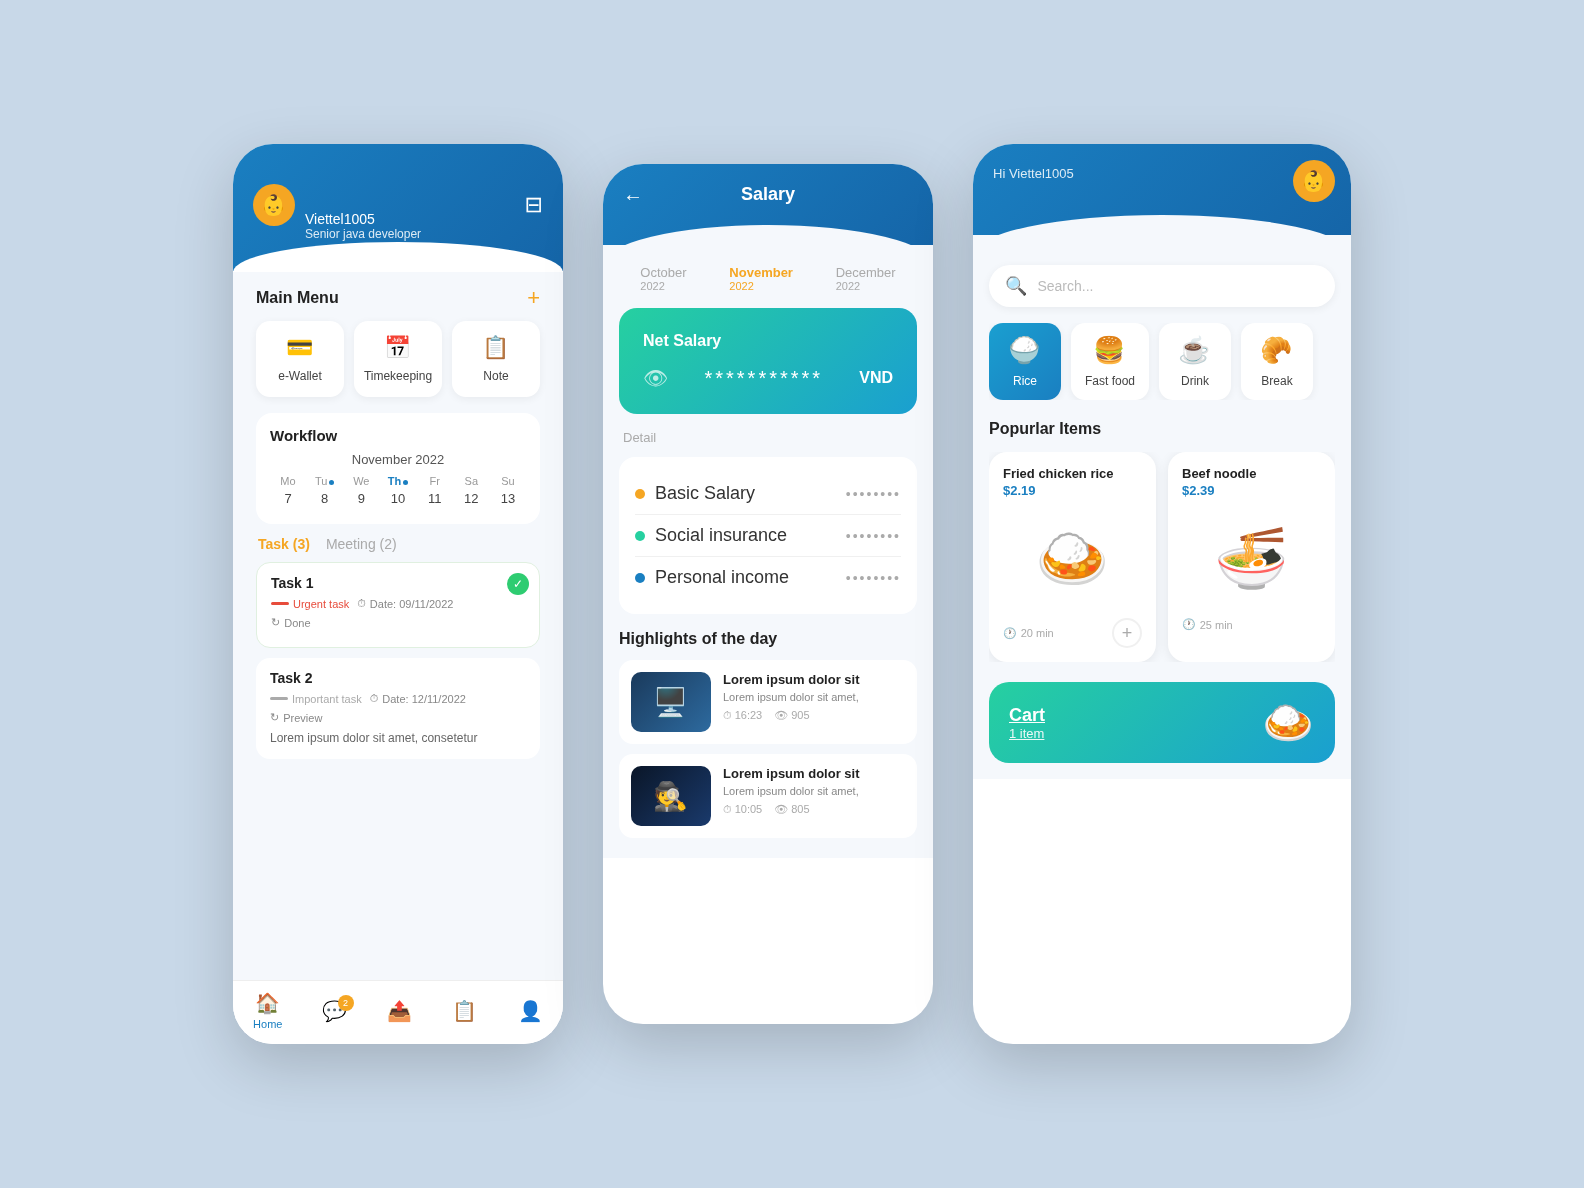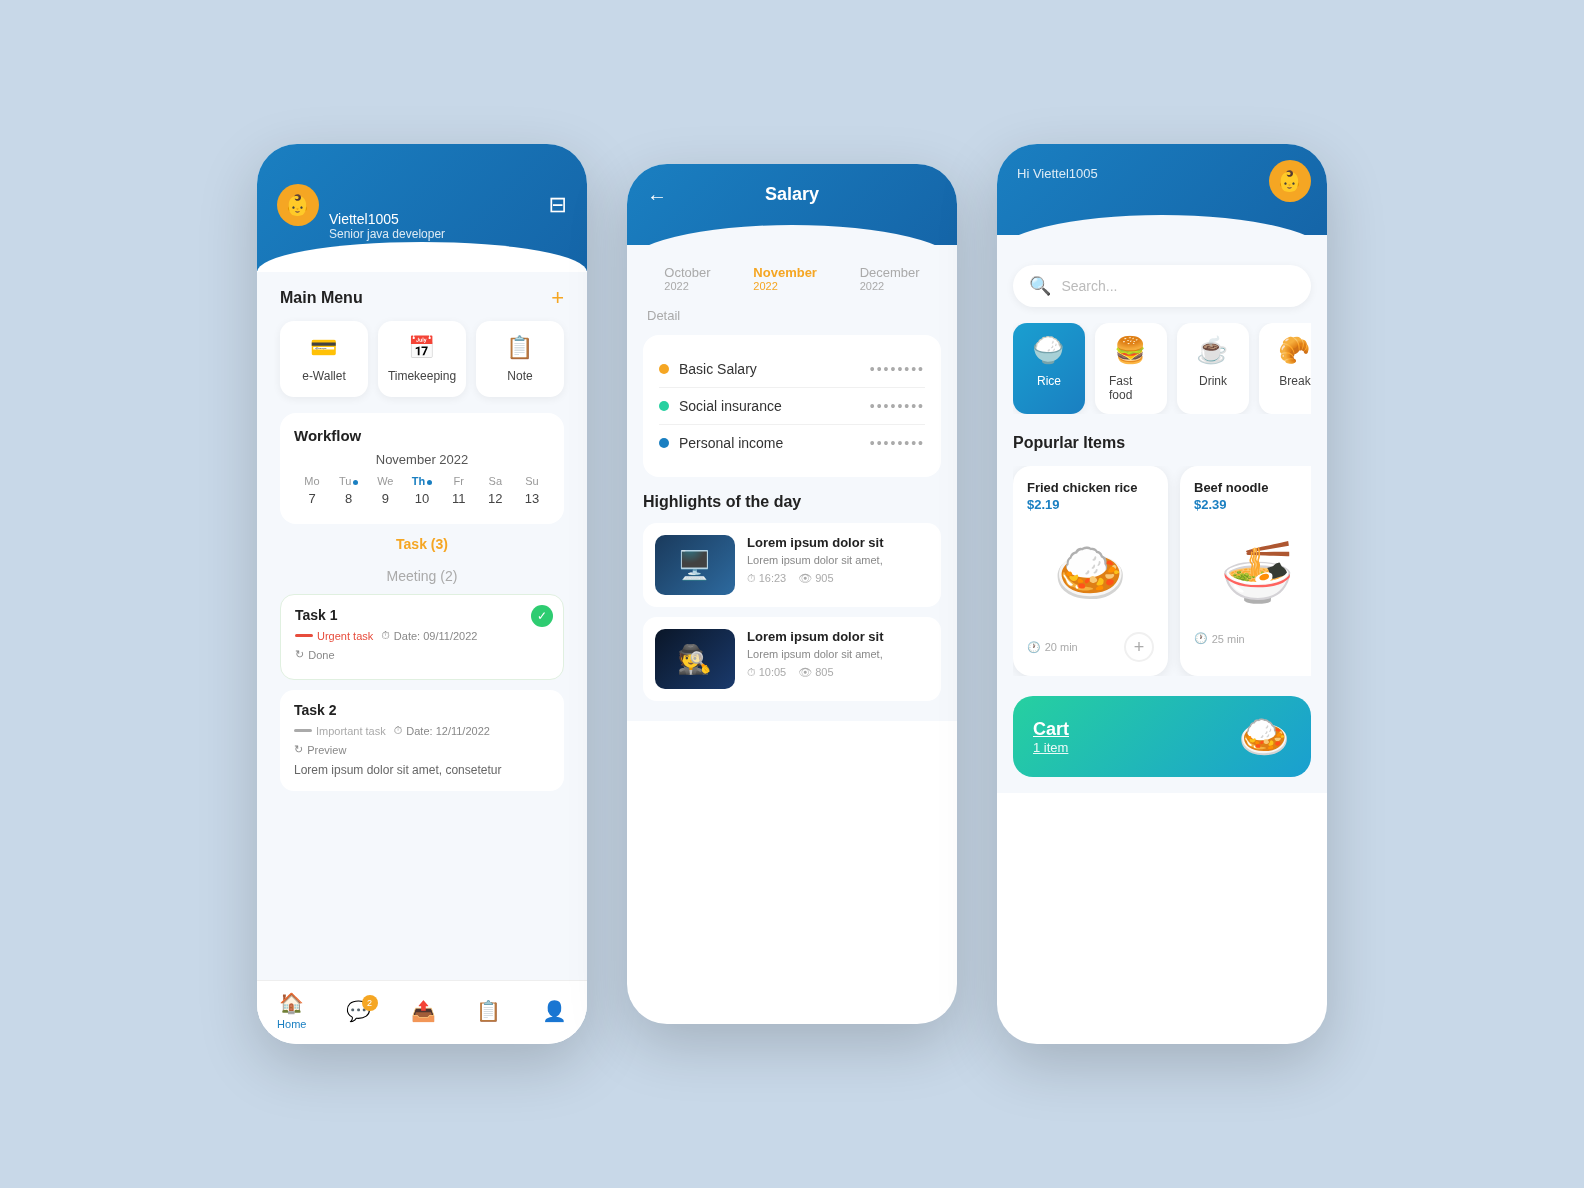--- a/index.html
+++ b/index.html
@@ -100,21 +100,21 @@
 
     .workflow-section { background: white; border-radius: 16px; padding: 14px; margin-bottom: 12px; }
     .workflow-title { font-size: 15px; font-weight: 700; color: #222; margin-bottom: 8px; }
     .calendar-month { text-align: center; font-size: 13px; color: #555; margin-bottom: 8px; }
     .cal-row { display: flex; justify-content: space-between; margin-bottom: 4px; }
     .cal-day-label { width: 36px; text-align: center; font-size: 11px; color: #999; }
     .cal-day-label.active-day { color: #1a7fc1; font-weight: 600; }
     .cal-dot { display: inline-block; width: 5px; height: 5px; border-radius: 50%; background: #1a7fc1; vertical-align: middle; margin-left: 2px; }
     .cal-num { width: 36px; text-align: center; font-size: 13px; color: #444; }
 
-    .tasks-header { display: flex; align-items: center; gap: 16px; margin-bottom: 10px; padding: 0 2px; flex-direction: column; }
+    .tasks-header { display: flex; align-items: center; gap: 16px; margin-bottom: 10px; padding: 0 2px; }
     .tasks-title-active { color: #f5a623; font-weight: 700; font-size: 14px; }
     .tasks-title-inactive { color: #aaa; font-size: 14px; }
 
     .task-card {
       background: white;
       border-radius: 14px;
       padding: 12px 14px;
       margin-bottom: 10px;
       position: relative;
     }
@@ -244,21 +244,21 @@
       align-items: center;
       justify-content: space-between;
       padding: 10px 0;
       border-bottom: 1px solid #f0f0f0;
     }
     .salary-row:last-child { border-bottom: none; }
     .salary-row-left { display: flex; align-items: center; gap: 10px; }
     .dot-orange { width: 10px; height: 10px; border-radius: 50%; background: #f5a623; }
     .dot-teal { width: 10px; height: 10px; border-radius: 50%; background: #26d0a0; }
     .dot-blue { width: 10px; height: 10px; border-radius: 50%; background: #1a7fc1; }
-    .salary-row-name { font-size: 14px; color: #333; }
+    .salary-row-name { font-size: 18px; color: #333; }
     .salary-row-dots { font-size: 14px; color: #aaa; letter-spacing: 2px; }
 
     .highlights-title { font-size: 16px; font-weight: 700; color: #222; margin-bottom: 12px; }
     .news-card {
       background: white;
       border-radius: 14px;
       padding: 12px;
       display: flex;
       gap: 12px;
       margin-bottom: 10px;
@@ -276,21 +276,21 @@
     }
     .news-thumb.tech { background: linear-gradient(135deg, #1a3a5c, #2d6a9f); }
     .news-thumb.dark { background: linear-gradient(135deg, #0a1628, #1a3a6c); }
     .news-content { flex: 1; }
     .news-title { font-size: 13px; font-weight: 700; color: #222; margin-bottom: 4px; }
     .news-desc { font-size: 11px; color: #888; margin-bottom: 6px; }
     .news-meta { display: flex; gap: 12px; font-size: 11px; color: #aaa; }
 
     
     .phone3 {
-      width: 330px;
+      width: 378px;
       height: 900px;
     }
     .p3-header {
       background: linear-gradient(135deg, #1a7fc1 0%, #1565a8 100%);
       padding: 22px 20px 50px;
       position: relative;
     }
     .p3-greeting { color: rgba(255,255,255,0.85); font-size: 13px; margin-bottom: 4px; }
     .p3-title { color: white; font-size: 22px; font-weight: 700; }
     .p3-avatar {
@@ -553,20 +553,28 @@
         <div class="month-item active">
           <div class="month-name">November</div>
           <div class="month-year">2022</div>
         </div>
         <div class="month-item">
           <div class="month-name">December</div>
           <div class="month-year">2022</div>
         </div>
       </div>
 
+      <div class="salary-card">
+        <div class="salary-label">Net Salary</div>
+        <div class="salary-amount-row">
+          <span class="salary-eye">👁</span>
+          <span class="salary-dots">***********</span>
+          <span class="salary-currency">VND</span>
+        </div>
+      </div>
 
       <div class="detail-label">Detail</div>
 
       <div class="salary-details">
         <div class="salary-row">
           <div class="salary-row-left">
             <div class="dot-orange"></div>
             <span class="salary-row-name">Basic Salary</span>
           </div>
           <span class="salary-row-dots">••••••••</span>

